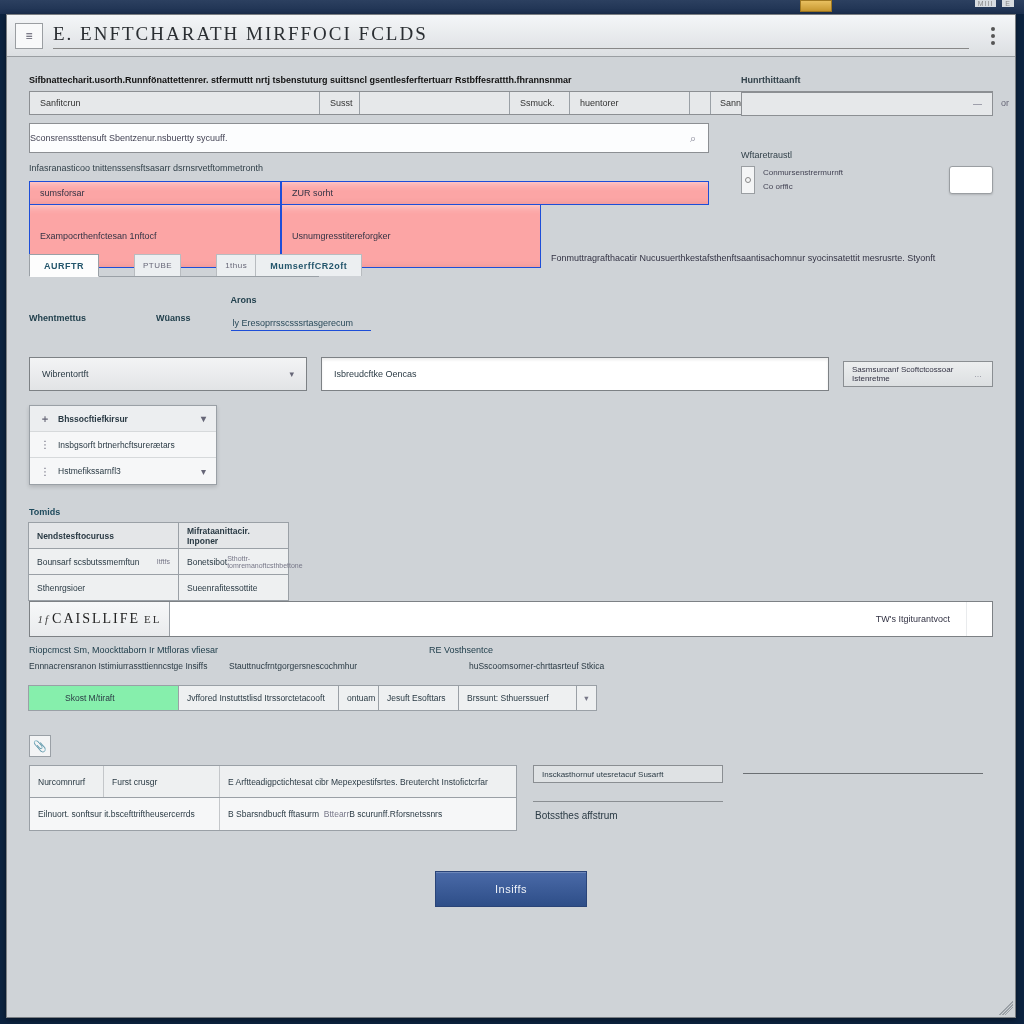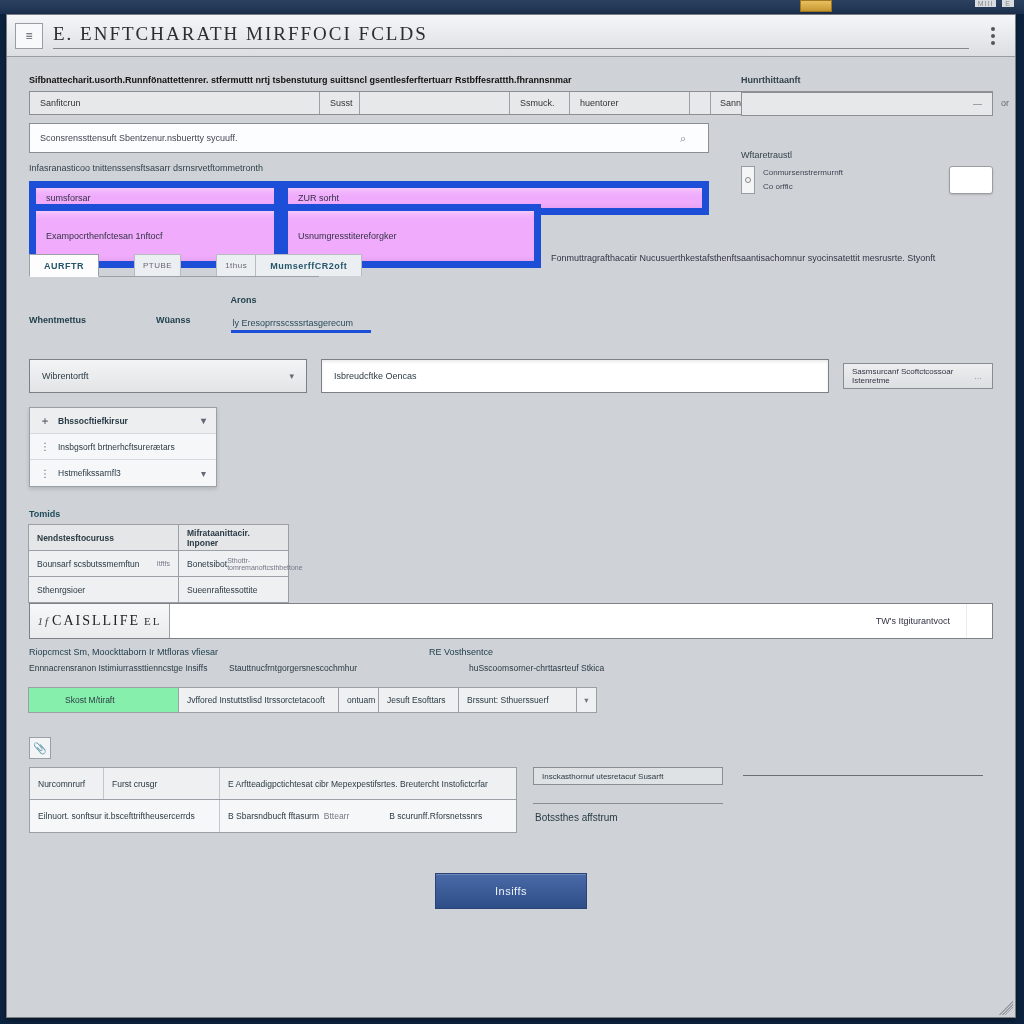--- a/index.html
+++ b/index.html
@@ -38,21 +38,21 @@
   .titlebar .title-rule { height:1px; background:#888; margin-top:3px; }
   .titlebar .kebab {
     width:28px; height:28px; display:flex; flex-direction:column; align-items:center; justify-content:center; gap:3px; cursor:pointer;
   }
   .titlebar .kebab span { width:4px; height:4px; background:#555; border-radius:50%; }
 
   .canvas { flex:1; position:relative; padding:18px 22px 0 22px; }
 
   
   .cell {
-    border:7px solid #1d4ed8; background:#f0abfc;
+    border:1px solid #1d4ed8; background:#fca5a5;
     font-size:9px; color:#334; padding:5px 10px;
     display:flex; align-items:center;
     box-shadow: inset 0 10px 10px -10px rgba(255,255,255,.7),
                 inset 0 -8px 8px -10px rgba(0,0,0,.15);
   }
   .cell.flat { box-shadow:none;margin-top:44px; }
 
   
   .breadcrumb { font-size:9px; color:#111; font-weight:700; margin-bottom:6px; }
   .rowA {
@@ -60,21 +60,21 @@
     grid-template-columns: 290px 40px 150px 60px 120px 20px 280px 30px;
     height:24px; border:1px solid #8c8f93; margin-bottom:8px;
     background:#e6e8ea;
   }
   .rowA > div { border-right:1px solid #9aa0a6; font-size:9px; color:#333; display:flex; align-items:center; padding:0 10px; }
   .rowA > div:last-child { border-right:none; justify-content:center; color:#667; }
 
   .searchrow { display:flex; gap:0; margin-bottom:10px; }
   .searchrow .search {
     flex:1; height:30px; border:1px solid #8c8f93; background:#fcfdfe;
-    display:flex; align-items:center; padding:0 10px; font-size:9px; color:#445;
+    display:flex; align-items:center; padding:0 0; font-size:9px; color:#445;
   }
   .searchrow .search-icon { width:30px; display:flex; align-items:center; justify-content:center; color:#889; font-size:11px; }
 
   .hintline { font-size:9px; color:#33424b; margin-bottom:8px; }
 
   .rowB {
     display:grid; grid-template-columns: 252px 1fr; height:24px;
   }
   .rowB .cell { font-size:9px; }
   .rowC {
@@ -113,21 +113,21 @@
     padding:6px 14px 5px; font-size:9px; color:#24566c; font-weight:700;
     border:1px solid #b8bcc0; border-bottom:none; margin-right:-1px;
     background:#eceff1; letter-spacing:.5px;
   }
   .tabs .tab.min { padding:6px 8px; font-size:8px; color:#667; font-weight:500;margin-left:36px; }
   .tabs .tab.active { background:#fdfdfd; border-color:#9aa0a6; border-bottom:1px solid #fdfdfd; margin-bottom:-1px; }
 
   .formrow { display:flex; gap:70px; margin-top:18px; align-items:flex-end; }
   .formrow .fld .lbl { font-size:9px; color:#23414e; font-weight:600; margin-bottom:8px; display:block; }
   .formrow .underline {
-    border:none; border-bottom:3px solid #1d4ed8; background:transparent;
+    border:none; border-bottom:1px solid #1d4ed8; background:transparent;
     font-size:9px; color:#2a4a5a; padding:2px 2px; width:140px;
   }
   .formrow .fld2 { margin-left:-30px; }
   .formrow .lbl2 { font-size:9px; color:#23414e; font-weight:700; margin-bottom:7px; display:block; }
 
   
   .selrow { display:flex; gap:14px; margin-top:26px; align-items:stretch; }
   .selrow .select {
     width:278px; height:34px; border:1px solid #7d8185; background:linear-gradient(#f3f4f5,#e2e4e6);
     display:flex; align-items:center; justify-content:space-between; padding:0 12px;
@@ -211,21 +211,21 @@
     margin-top:8px; display:grid;
     grid-template-columns: 488px 16px 190px 20px 240px;
     align-items:start;
   }
   .botgrid .leftbox { border:1px solid #9aa0a6; }
   .botgrid .lrow { height:32px; display:grid; grid-template-columns:74px 116px 1fr; }
   .botgrid .lrow > div { border-right:1px solid #c4c7ca; font-size:8.5px; color:#2a3a44; display:flex; align-items:center; padding:0 8px; }
   .botgrid .lrow > div:last-child { border-right:none; }
   .botgrid .lrow:first-child { background:#eef0f1; border-bottom:1px solid #9aa0a6; }
   .botgrid .lrow:last-child { background:#f6f7f8; }
-  .botgrid .lrow .inner { display:flex; gap:40px; }
+  .botgrid .lrow .inner { display:flex; }
 
   .botgrid .midbox { }
   .botgrid .midbox .mhead {
     height:18px; border:1px solid #8a8e92; background:#dfe2e4; font-size:8px; color:#2a3a44;
     display:flex; align-items:center; padding:0 8px;
   }
   .botgrid .midbox .mline { font-size:10px; color:#2a3a44; padding:8px 0 0 2px; border-top:1px solid #8a8e92; margin-top:18px; }
 
   .botgrid .ruleline { border-top:1px solid #6b6f73; height:1px; margin-top:8px; }
 

